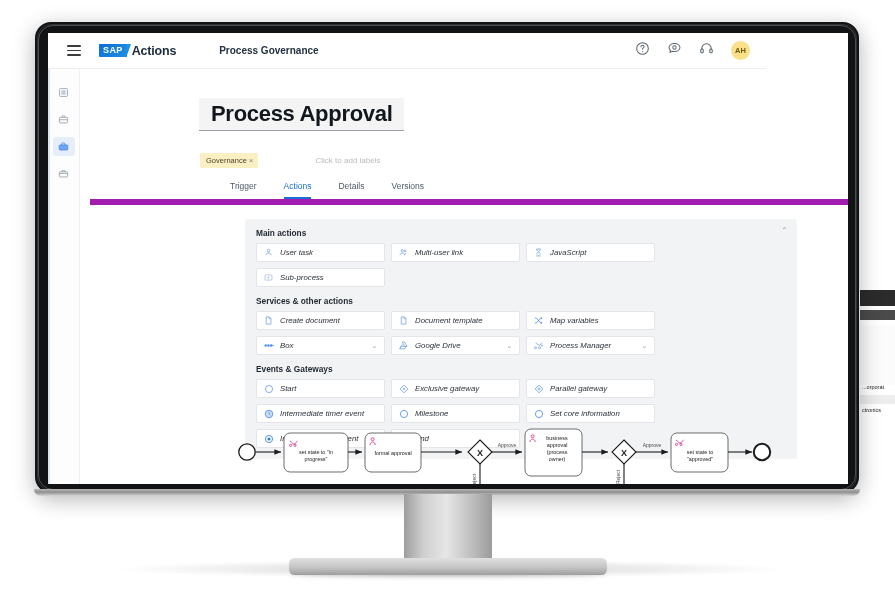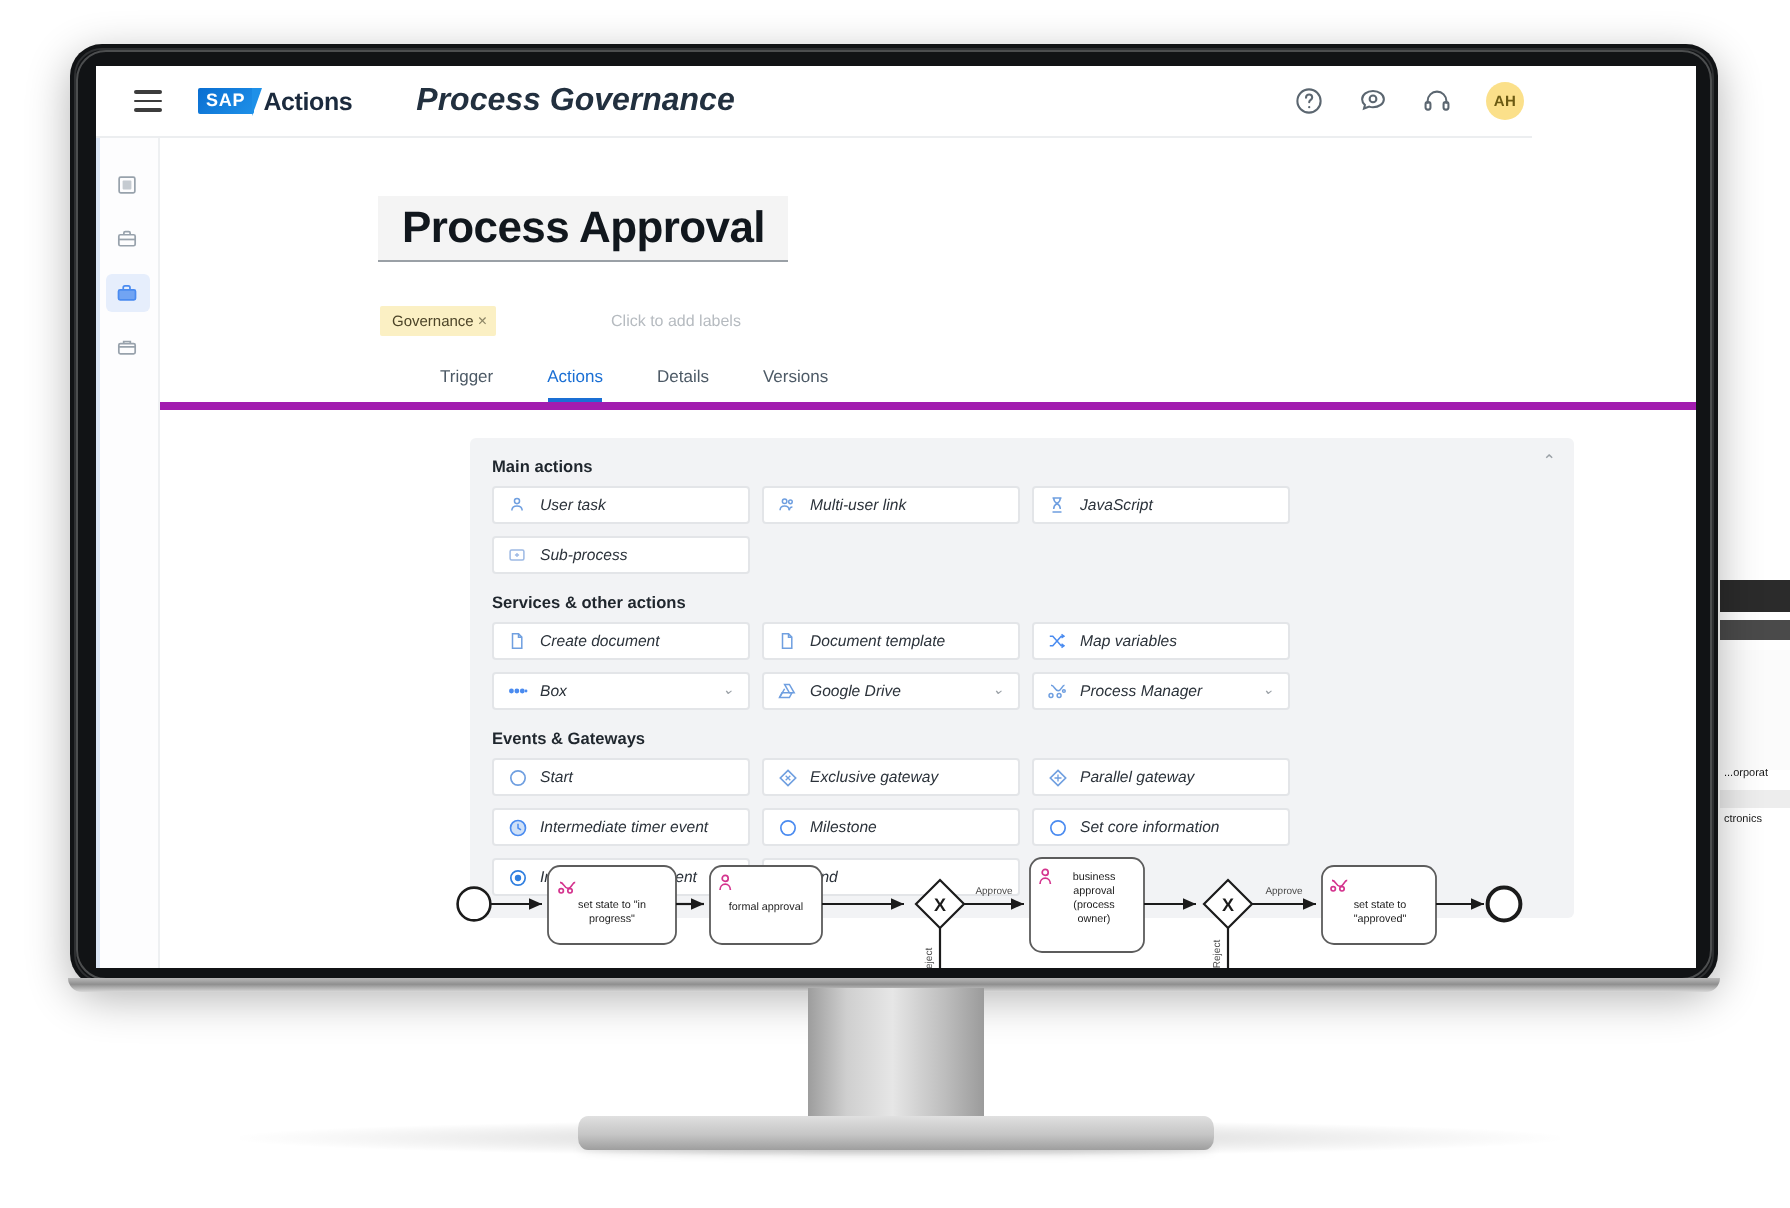--- a/index.html
+++ b/index.html
@@ -69,22 +69,22 @@
     color:#fff; font-weight:bold; font-size:9px; letter-spacing:.4px;
     padding:2px 4px 2px 4px; border-radius:1px; line-height:1;
     transform: skewX(0deg);
     position:relative;
   }
   .sap-mark:after{
     content:""; position:absolute; right:-4px; top:0; width:0;height:0;
     border-style:solid; border-width:0 0 14px 5px; border-color:transparent transparent transparent #1e90e8;
   }
   .signavio-word { font-size:12.5px; font-weight:bold; color:#1b2a3d; letter-spacing:-.2px; }
-  .app-title { margin-left:32px; font-size:16px; font-weight:bold; color:#22303f;font-style:italic; }
-  .topbar-right { margin-left:auto; display:flex; align-items:center; gap:17px; margin-right:4px; }
+  .app-title { margin-left:43px; font-size:10px; font-weight:bold; color:#22303f; }
+  .topbar-right { margin-left:auto; display:flex; align-items:flex-start; gap:17px; margin-right:16px; }
   .tb-icon { width:15px; height:15px; color:#5b6670; }
   .avatar {
     width:19px; height:19px; border-radius:50%;
     background:#fbe08a; color:#6b5a12; font-size:7.5px; font-weight:bold;
     display:flex; align-items:center; justify-content:center; letter-spacing:.2px;
   }
 
   
   .rail {
     position:absolute; left:0; top:36px; width:32px; height:415px;
@@ -93,40 +93,40 @@
   .rail:before{ content:""; position:absolute; left:0; top:0; width:2px; height:100%; background:#dbe6f5; }
   .rail-item {
     width:22px; height:19px; margin:0 auto 8px auto;
     display:flex; align-items:center; justify-content:center;
     border-radius:3px; cursor:pointer; color:#98a2ac;
   }
   .rail-item:first-child { margin-top:14px; }
   .rail-item.active { background:#e6eefc; color:#4a8bf0; }
 
   
-  .content { position:absolute; left:32px; top:36px; width:768px; height:415px; background:#fff; }
+  .content { position:absolute; left:42px; top:36px; width:768px; height:415px; background:#fff; }
 
   .page-title-wrap { position:absolute; left:109px; top:29px; }
   .page-title {
     font-size:22px; font-weight:bold; color:#11171d; letter-spacing:-.3px;
     background:#f4f4f4; padding:3px 12px 4px 12px; border-bottom:1.3px solid #9aa0a6;
     display:inline-block; line-height:1.15;
   }
 
   .labels-row { position:absolute; left:110px; top:84px; display:flex; align-items:center; gap:14px; }
   .tag {
     background:#fbf0c4; color:#4c4428; font-size:7.5px; padding:3px 4px 3px 6px;
     display:flex; align-items:center; gap:2px; border-radius:1px;
   }
   .tag-x { color:#8b8464; font-size:8px; cursor:pointer; line-height:1; }
   .add-labels { color:#b6bbc0; font-size:8px;padding-left:44px; }
 
   .tabs {
     position:absolute; left:0; top:108px; width:768px; height:28px;
-    border-bottom:4px solid #a21caf;
+    border-bottom:6px solid #a21caf;
     display:flex; align-items:flex-end; padding-left:140px; gap:27px;
   }
   .tab {
     font-size:8.5px; color:#4d5a66; padding-bottom:6px; cursor:pointer;
     border-bottom:2px solid transparent;
   }
   .tab.active { color:#1a6fd4; border-bottom-color:#1a6fd4; font-weight:normal; }
 
   
   .palette {

